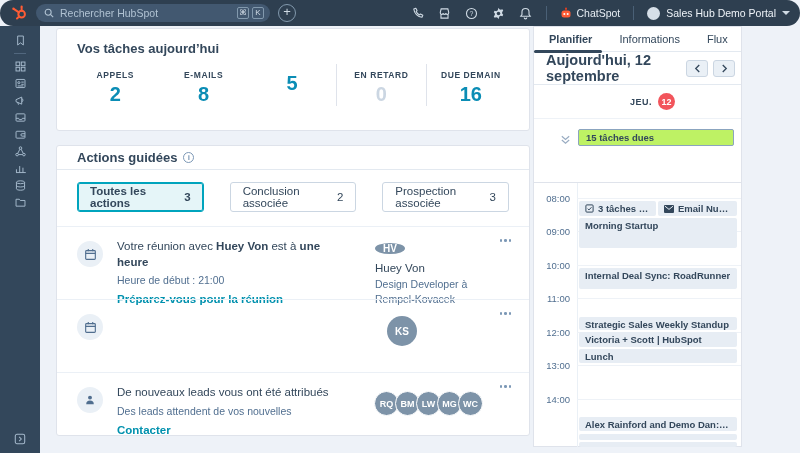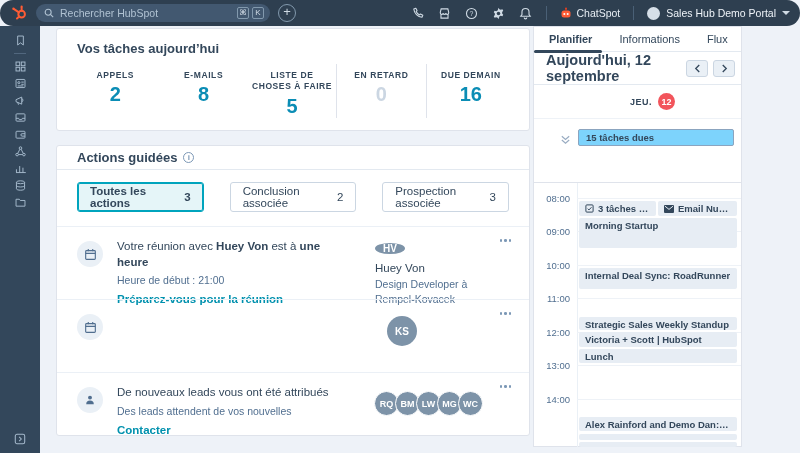--- a/index.html
+++ b/index.html
@@ -89,21 +89,21 @@
   .pl-datebar { height:33px; display:flex; align-items:center; padding:0 6px 0 12px; border-bottom:1px solid #e3e9f0; }
   .pl-date { font-size:14.5px; font-weight:bold; color:#33475b; }
   .pl-nav { margin-left:auto; display:flex; gap:5px; }
   .pl-nav-btn { width:22px; height:17px; background:#eaf0f6; border:1px solid #cbd6e2; border-radius:3px;
     display:flex; align-items:center; justify-content:center; cursor:pointer; }
   .pl-dayrow { height:34px; display:flex; align-items:center; justify-content:center; gap:6px; border-bottom:1px solid #eef2f7; padding-left:30px; }
   .pl-dayabbr { font-size:9px; font-weight:bold; color:#33475b; letter-spacing:.5px; }
   .pl-daynum { width:17px; height:17px; border-radius:50%; background:#f2545b; color:#fff; font-size:9px;
     font-weight:bold; display:flex; align-items:center; justify-content:center; }
   .pl-allday { position:relative; height:64px; border-bottom:1px solid #dfe3eb; }
-  .tasksdue { position:absolute; left:44px; right:7px; top:10px; height:17px; background:#7dd3fc;
+  .tasksdue { position:absolute; left:44px; right:7px; top:10px; height:17px; background:#bef264;
     border:1px solid #8ba4bf; border-radius:2px; font-size:9.5px; font-weight:bold; color:#33475b;
     line-height:15px; padding-left:7px; cursor:pointer; }
   .dbl-chev { position:absolute; left:26px; top:12px; cursor:pointer; }
   .cal-grid { position:relative; height:264px; }
   .cal-vline { position:absolute; left:43px; top:0; bottom:0; width:1px; background:#eaf0f6; }
   .hour-line { position:absolute; left:43px; right:0; height:1px; background:#eef2f7; }
   .time-label { position:absolute; left:0; width:36px; text-align:right; font-size:9.5px; color:#516f90; }
   .ev { position:absolute; background:#e7edf4; border-radius:2px; font-size:9.5px; font-weight:bold;
     color:#33475b; padding:2px 6px; white-space:nowrap; overflow:hidden; text-overflow:ellipsis; cursor:pointer;
     display:flex; align-items:flex-start; gap:4px; line-height:1.2; }
@@ -265,21 +265,20 @@
   <div class="stats-row">
     <div class="stat-col">
       <div class="stat-label">APPELS</div>
       <div class="stat-value">2</div>
     </div>
     <div class="stat-col">
       <div class="stat-label">E-MAILS</div>
       <div class="stat-value">8</div>
     </div>
     <div class="stat-col">
-      <div class="stat-label">LISTE DE CHOSES À FAIRE</div>
       <div class="stat-value">5</div>
     </div>
     <div class="stat-col sep">
       <div class="stat-label">EN RETARD</div>
       <div class="stat-value muted">0</div>
     </div>
     <div class="stat-col sep">
       <div class="stat-label">DUE DEMAIN</div>
       <div class="stat-value">16</div>
     </div>

